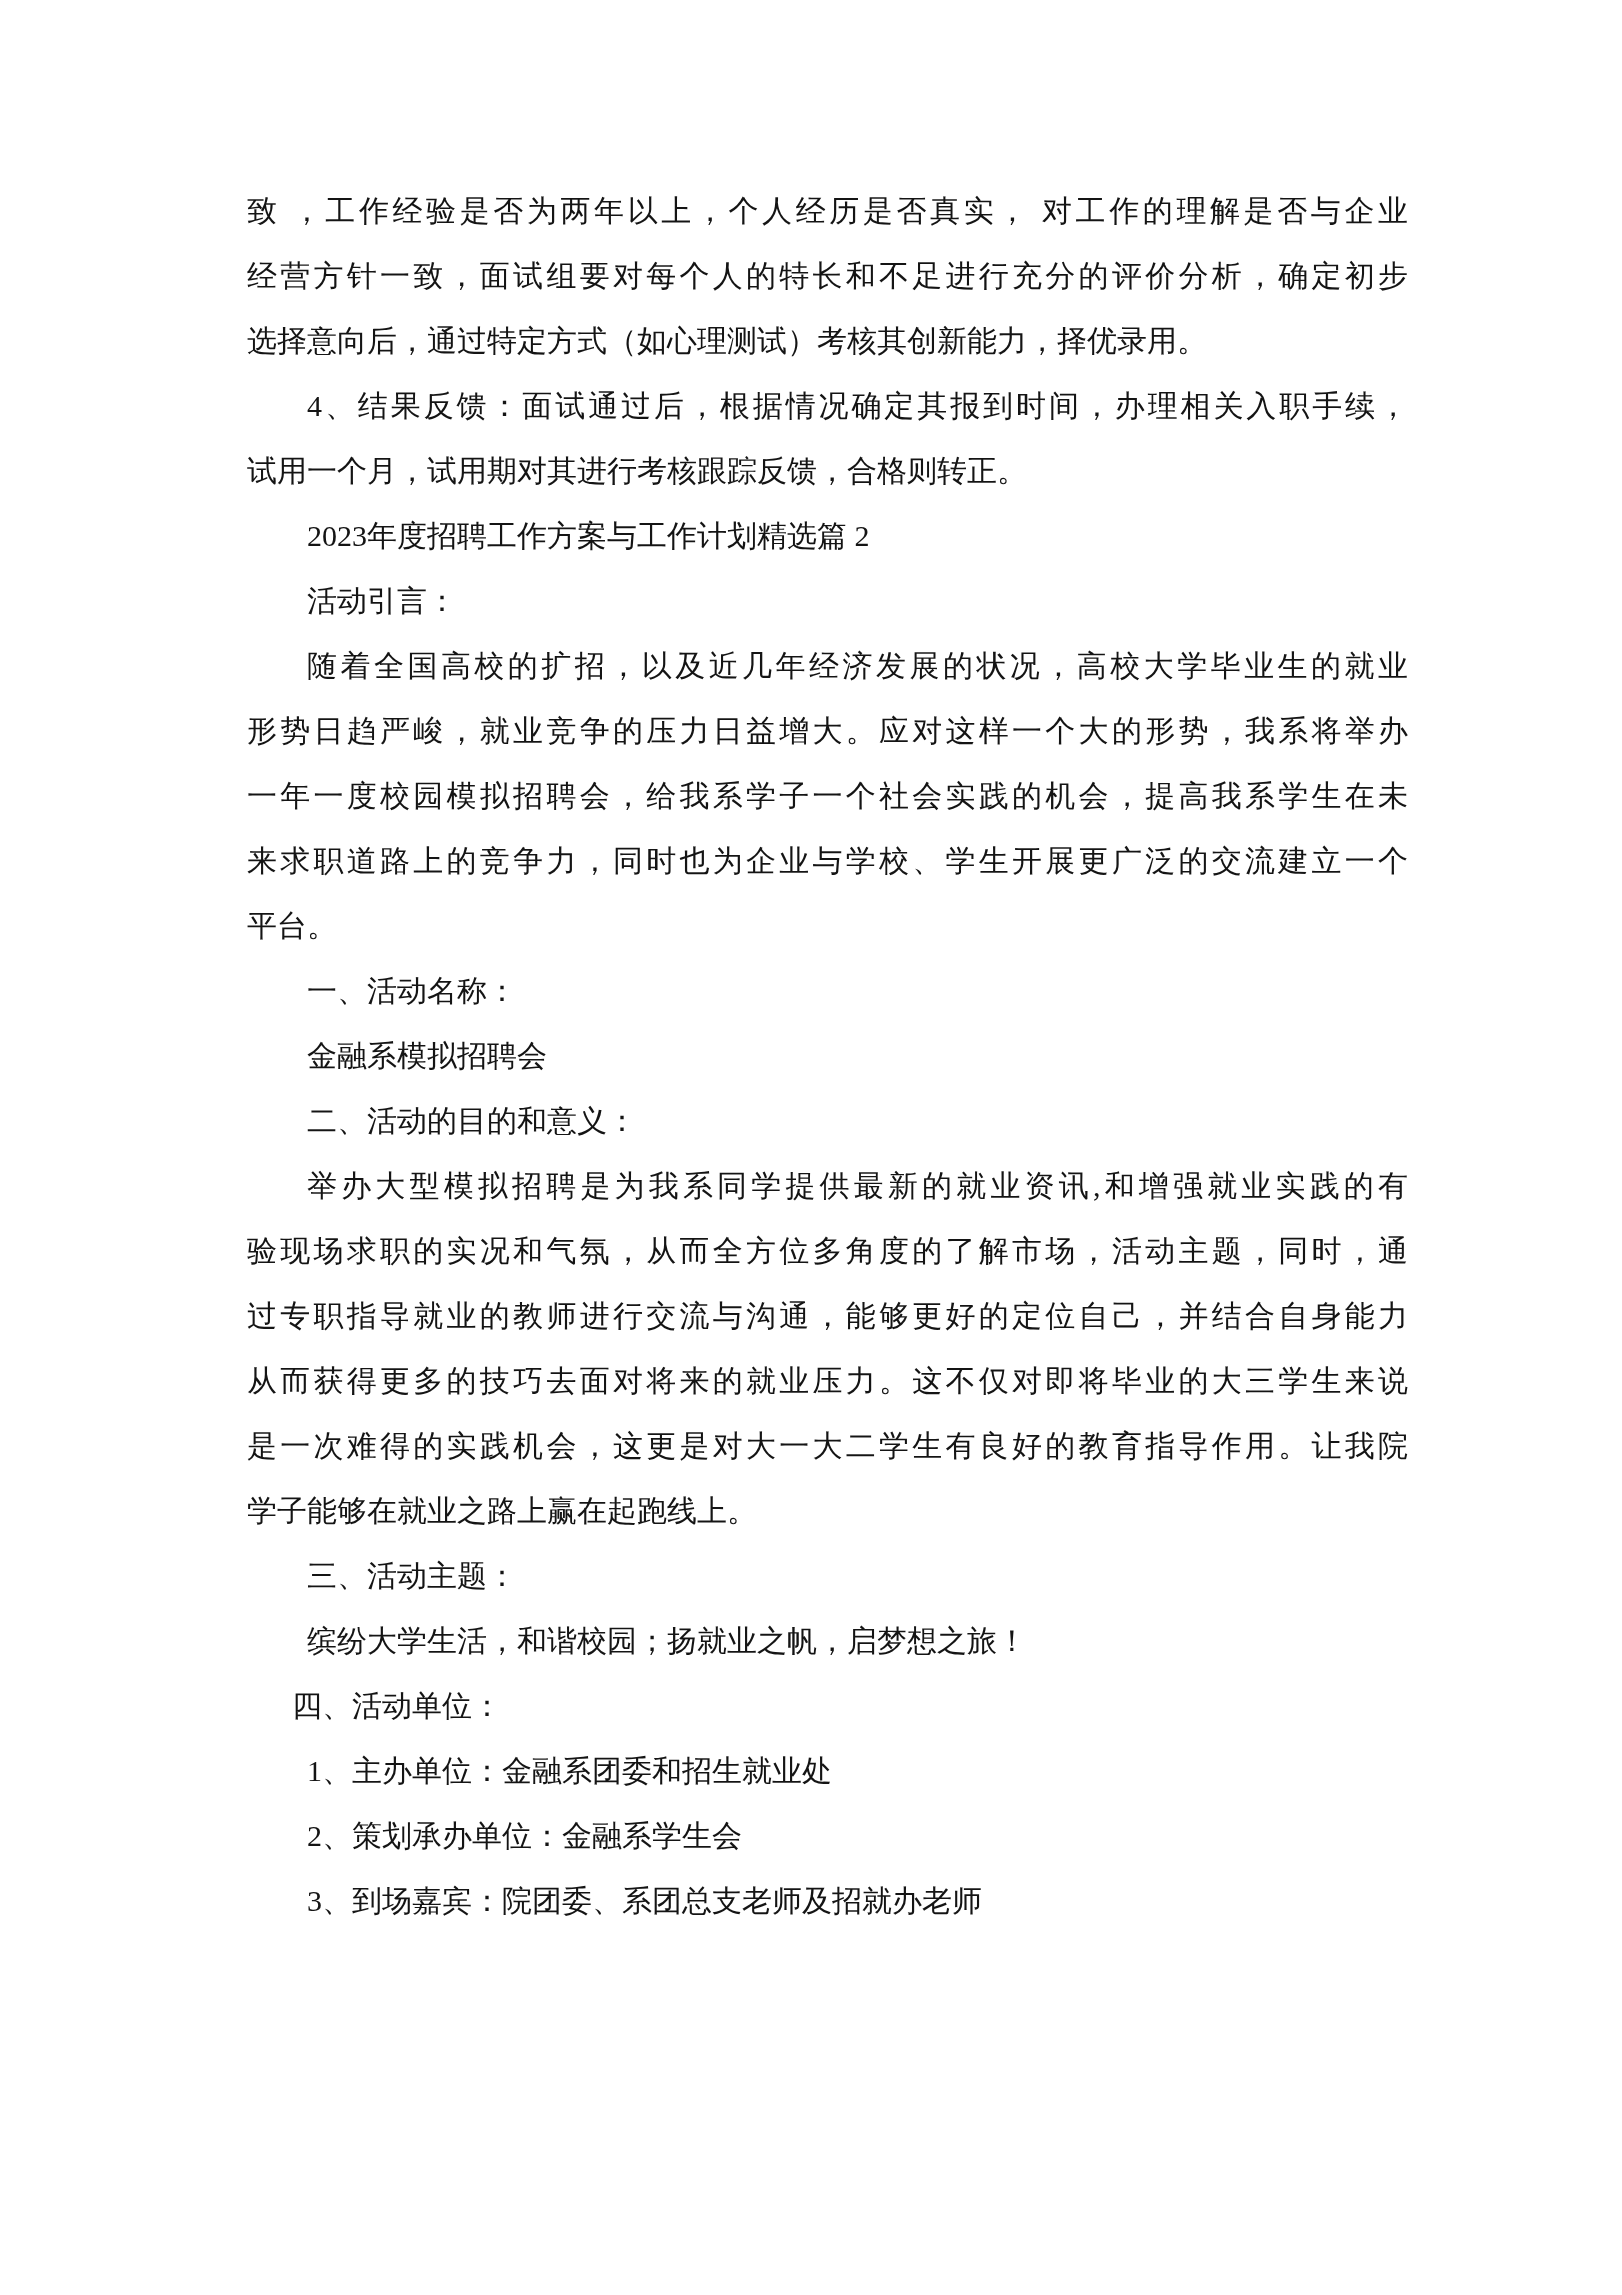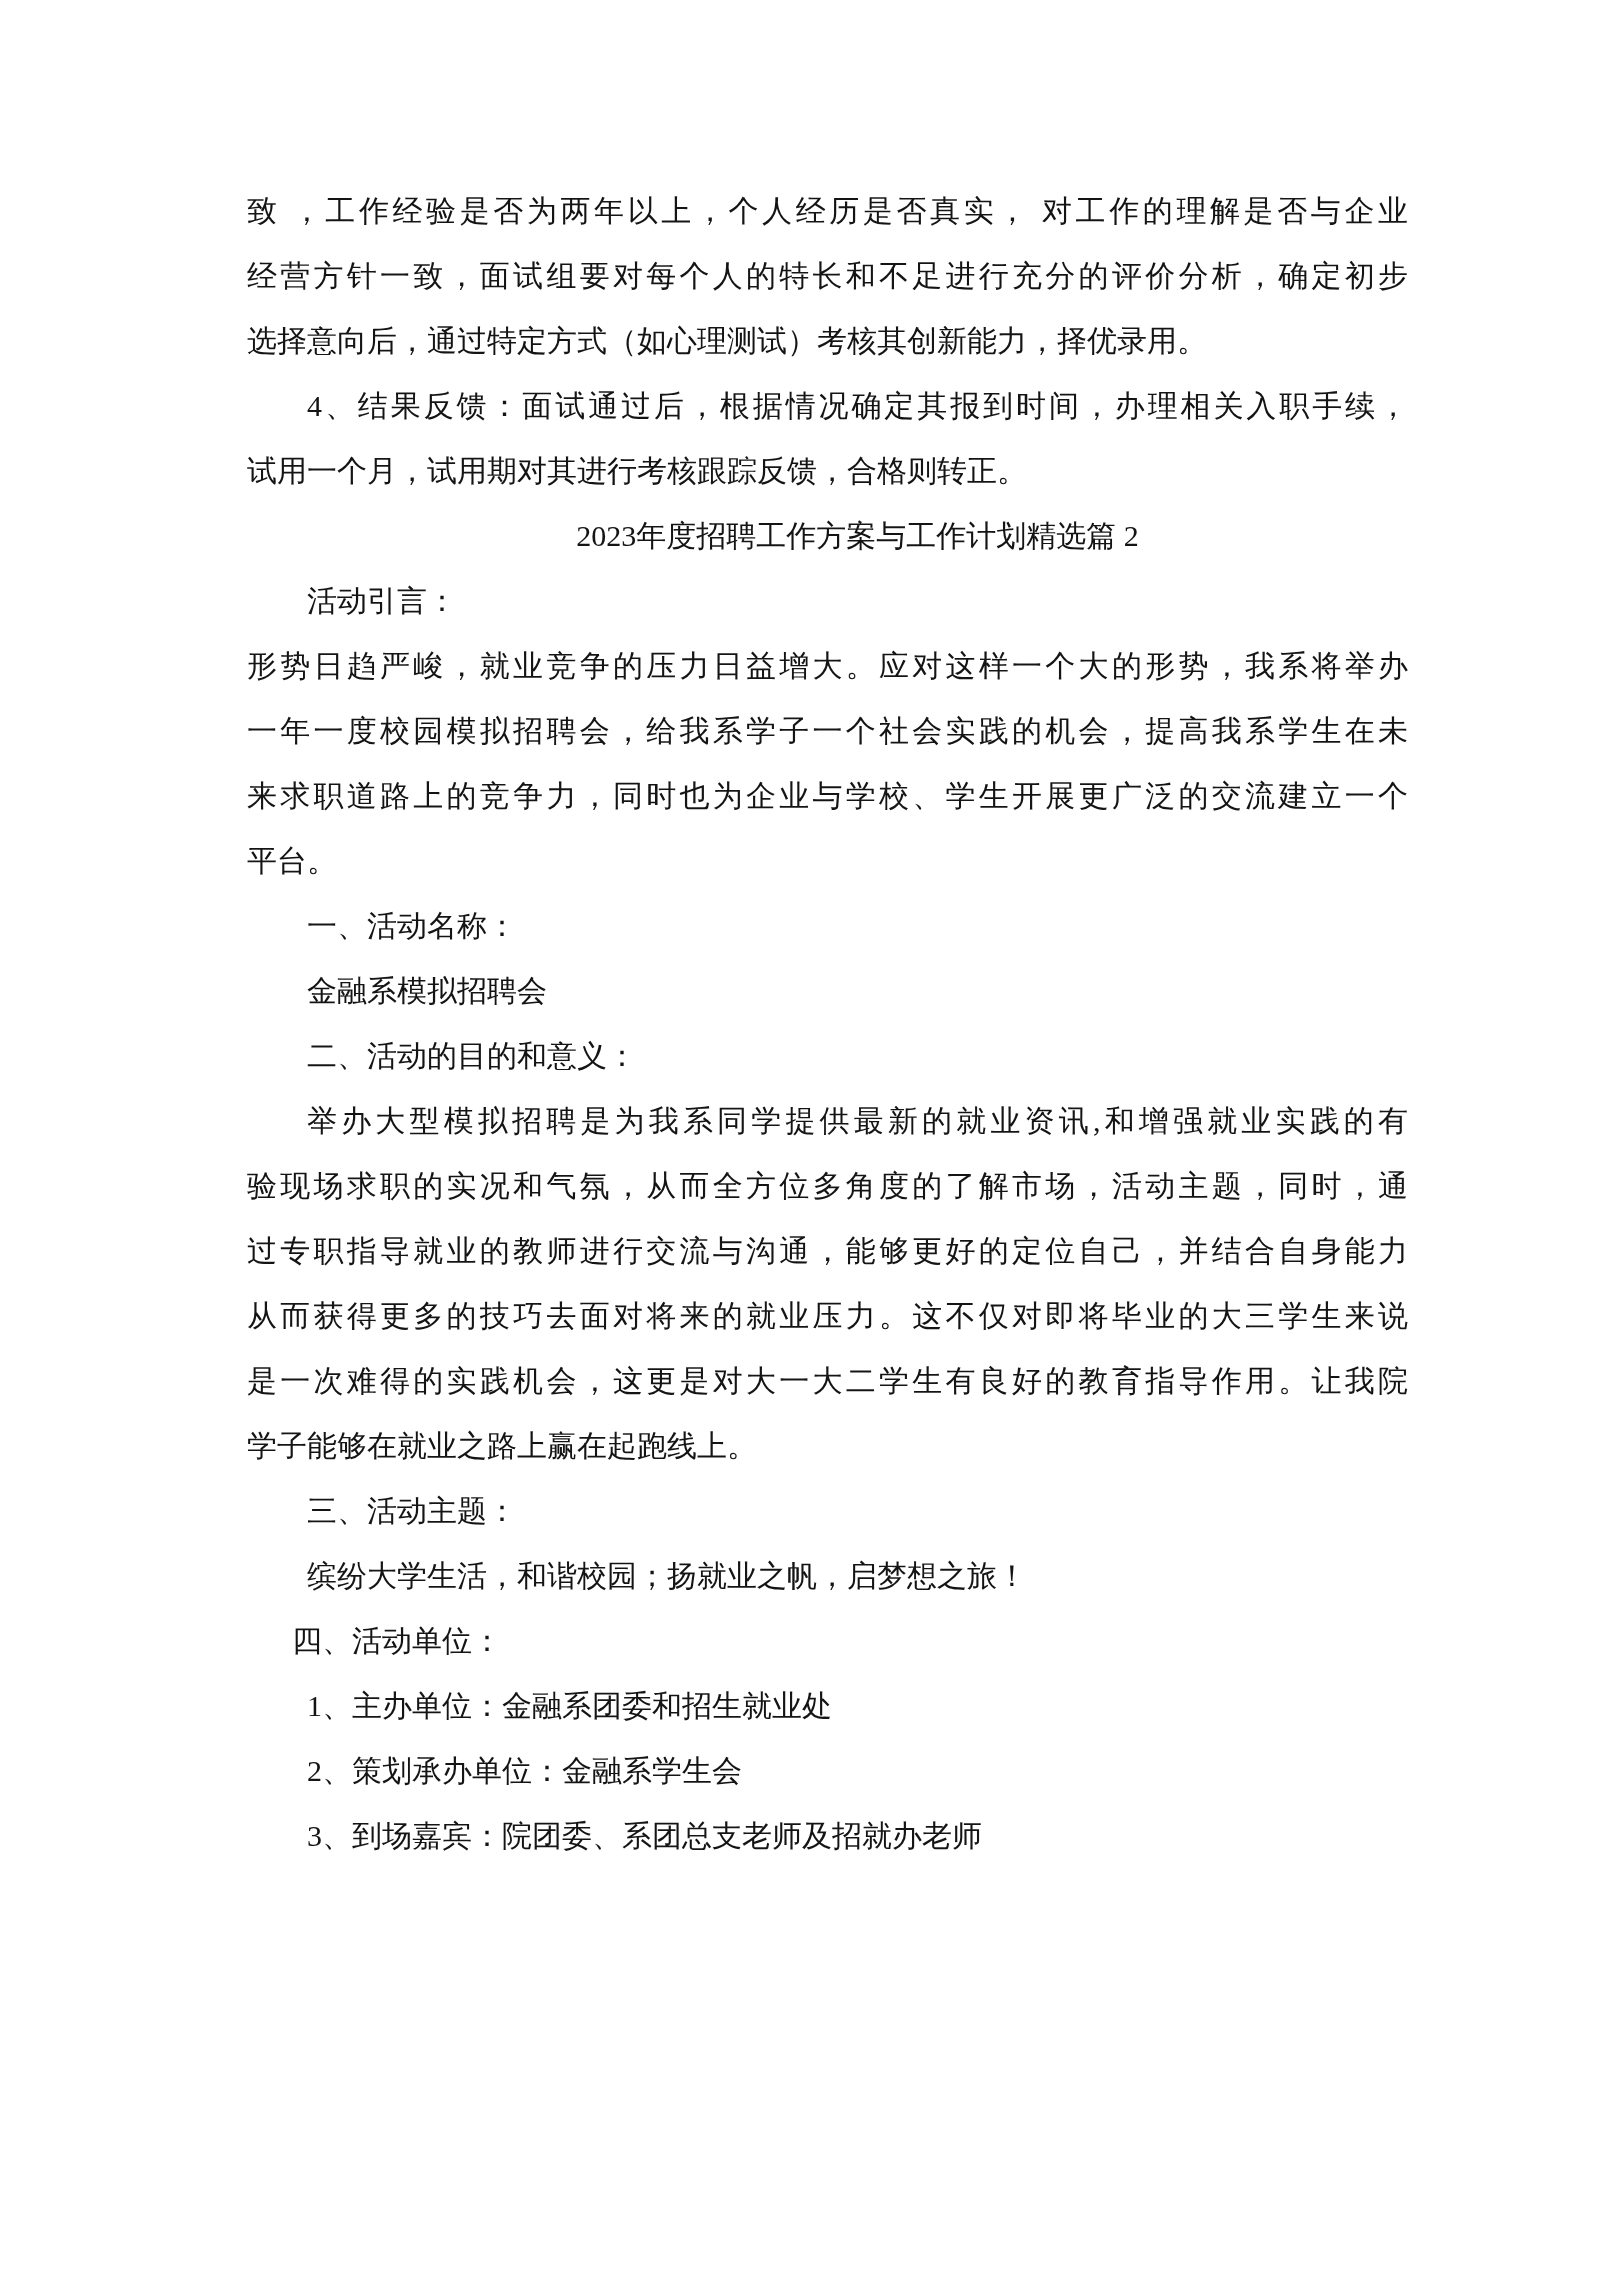--- a/index.html
+++ b/index.html
@@ -39,22 +39,23 @@
 </head>
 <body>
 
 <div class="page">
   <div class="content" style="color: rgb(20, 20, 20);">
       <div class="line fill">致 ，工作经验是否为两年以上，个人经历是否真实， 对工作的理解是否与企业</div>
       <div class="line fill">经营方针一致，面试组要对每个人的特长和不足进行充分的评价分析，确定初步</div>
       <div class="line">选择意向后，通过特定方式（如心理测试）考核其创新能力，择优录用。</div>
       <div class="line fill" style="padding-left: 2em;">4、结果反馈：面试通过后，根据情况确定其报到时间，办理相关入职手续，</div>
       <div class="line">试用一个月，试用期对其进行考核跟踪反馈，合格则转正。</div>
-      <div class="line" style="padding-left: 2em; text-align: center;">2023年度招聘工作方案与工作计划精选篇 2</div>
+      <div class="line" style="padding-left: 2em;">2023年度招聘工作方案与工作计划精选篇 2</div>
       <div class="line" style="padding-left: 2em;">活动引言：</div>
+      <div class="line fill" style="padding-left: 2em;">随着全国高校的扩招，以及近几年经济发展的状况，高校大学毕业生的就业</div>
       <div class="line fill">形势日趋严峻，就业竞争的压力日益增大。应对这样一个大的形势，我系将举办</div>
       <div class="line fill">一年一度校园模拟招聘会，给我系学子一个社会实践的机会，提高我系学生在未</div>
       <div class="line fill">来求职道路上的竞争力，同时也为企业与学校、学生开展更广泛的交流建立一个</div>
       <div class="line">平台。</div>
       <div class="line" style="padding-left: 2em;">一、活动名称：</div>
       <div class="line" style="padding-left: 2em;">金融系模拟招聘会</div>
       <div class="line" style="padding-left: 2em;">二、活动的目的和意义：</div>
       <div class="line fill" style="padding-left: 2em;">举办大型模拟招聘是为我系同学提供最新的就业资讯,和增强就业实践的有</div>
       <div class="line fill">验现场求职的实况和气氛，从而全方位多角度的了解市场，活动主题，同时，通</div>
       <div class="line fill">过专职指导就业的教师进行交流与沟通，能够更好的定位自己，并结合自身能力</div>

